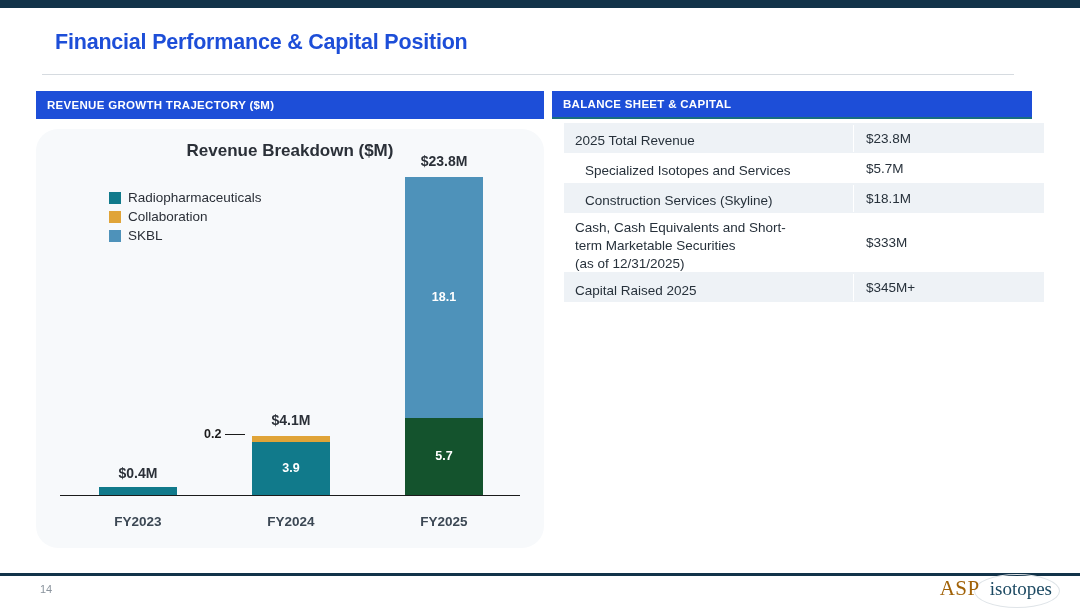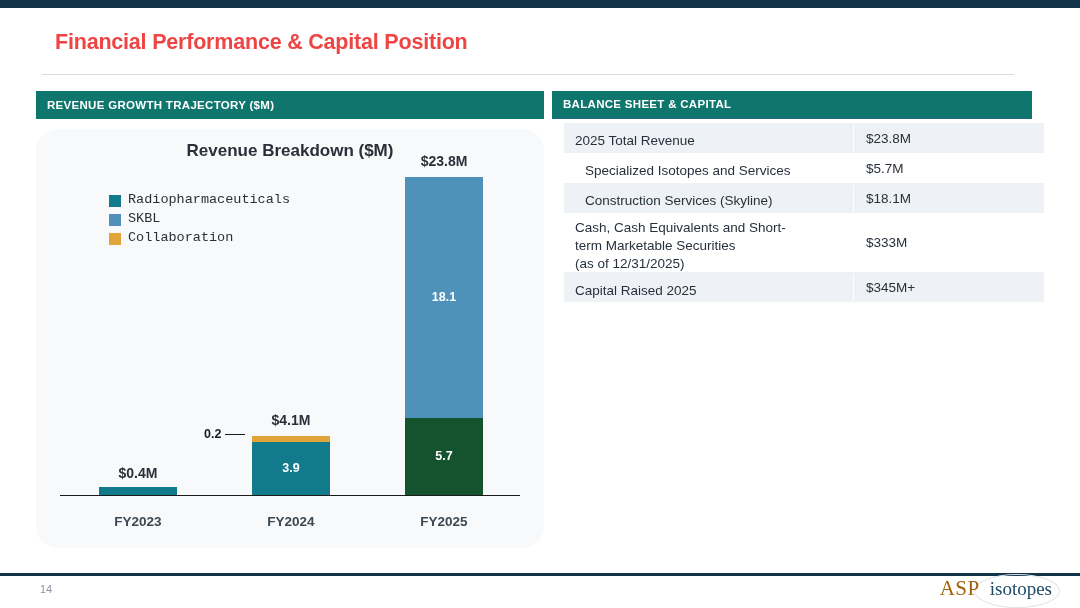--- a/index.html
+++ b/index.html
@@ -14,52 +14,52 @@
 
   
   .topbar {
     position:absolute; left:0; top:0; width:1080px; height:8px;
     background:#123349;
   }
 
   
   .slide-title {
     position:absolute; left:55px; top:30px;
-    font-size:21.5px; font-weight:bold; color:#ef4444;
+    font-size:21.5px; font-weight:bold; color:#1d4ed8;
     letter-spacing:-0.2px;
   }
   .title-rule {
     position:absolute; left:42px; top:74px; width:972px; height:1px;
     background:#d6dbe0;
   }
 
   
   .sec-head {
-    position:absolute; height:28px; background:#0f766e;
+    position:absolute; height:28px; background:#1d4ed8;
     color:#ffffff; font-size:11.5px; font-weight:bold;
     letter-spacing:0.3px; display:flex; align-items:center;
     padding-left:11px;
   }
   .sec-head.left  { left:36px;  top:91px; width:508px; }
   .sec-head.right { left:552px; top:91px; width:480px;
                     border-bottom:2px solid #1a6f7f;text-align:right; }
 
   
   .chart-card {
     position:absolute; left:36px; top:129px; width:508px; height:419px;
     background:#f7f9fb; border-radius:22px;
   }
   .chart-title {
     position:absolute; left:0; top:12px; width:508px; text-align:center;
     font-size:17px; font-weight:bold; color:#2b3038;
   }
 
   
   .legend { position:absolute; left:73px; top:59px; }
-  .legend-row { display:flex; align-items:flex-end; height:19px;font-family:Liberation Mono, monospace; }
+  .legend-row { display:flex; align-items:center; height:19px; }
   .legend-sw  { width:12px; height:12px; margin-right:7px; flex:none; }
   .legend-lbl { font-size:13.5px; color:#2b3038; }
 
   
   .plot { position:absolute; left:0; top:0; width:508px; height:419px; }
   .axis-line {
     position:absolute; left:24px; bottom:52px; width:460px; height:1.5px;
     background:#1b1b1b;
   }
   .bar-group { position:absolute; bottom:53.5px; width:78px; }
@@ -147,26 +147,26 @@
 <div class="chart-card">
 
   <div class="chart-title">Revenue Breakdown ($M)</div>
 
   <div class="legend">
     <div class="legend-row">
       <span class="legend-sw" id="sw0" style="background: rgb(17, 122, 139);"></span>
       <span class="legend-lbl">Radiopharmaceuticals</span>
     </div>
     <div class="legend-row">
+      <span class="legend-sw" id="sw1" style="background: rgb(224, 164, 56);"></span>
+      <span class="legend-lbl">Collaboration</span>
+    </div>
+    <div class="legend-row">
       <span class="legend-sw" id="sw2" style="background: rgb(78, 146, 186);"></span>
       <span class="legend-lbl">SKBL</span>
-    </div>
-    <div class="legend-row">
-      <span class="legend-sw" id="sw1" style="background: rgb(224, 164, 56);"></span>
-      <span class="legend-lbl">Collaboration</span>
     </div>
   </div>
 
   <div class="plot">
     <div class="axis-line"></div>
 
     <div class="bar-group" id="grp0" style="left:63px;">
       <div class="total-lbl" id="tot0" style="bottom: 14px;">$0.4M</div>
       <div class="bar-seg" id="b0s0" style="height: 8px; background: rgb(17, 122, 139);"></div>
       <div class="cat-lbl">FY2023</div>

